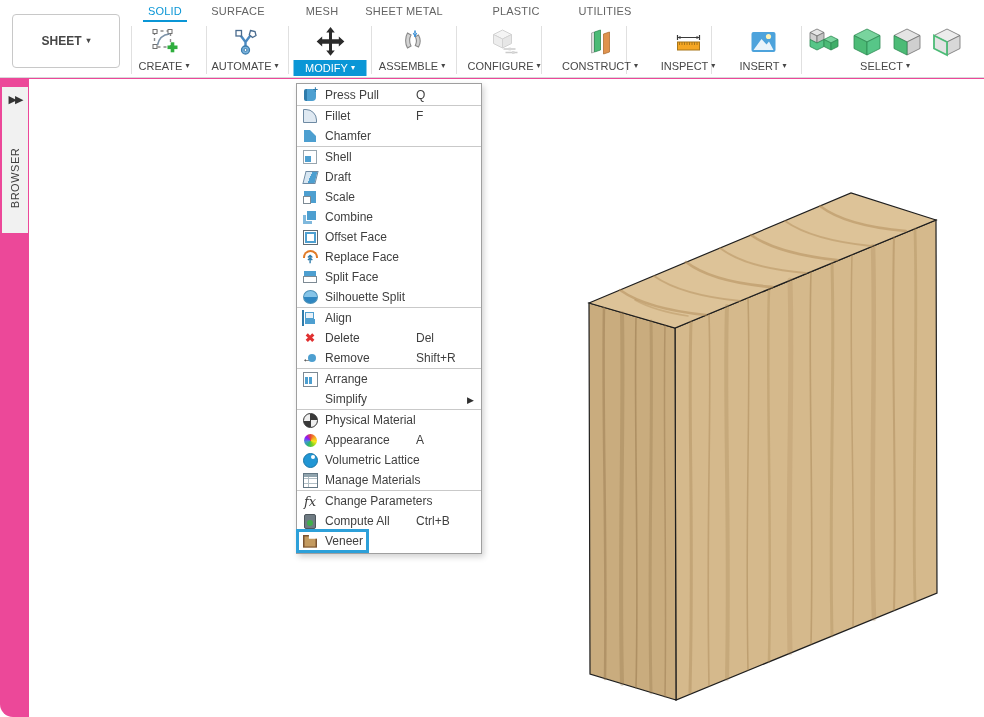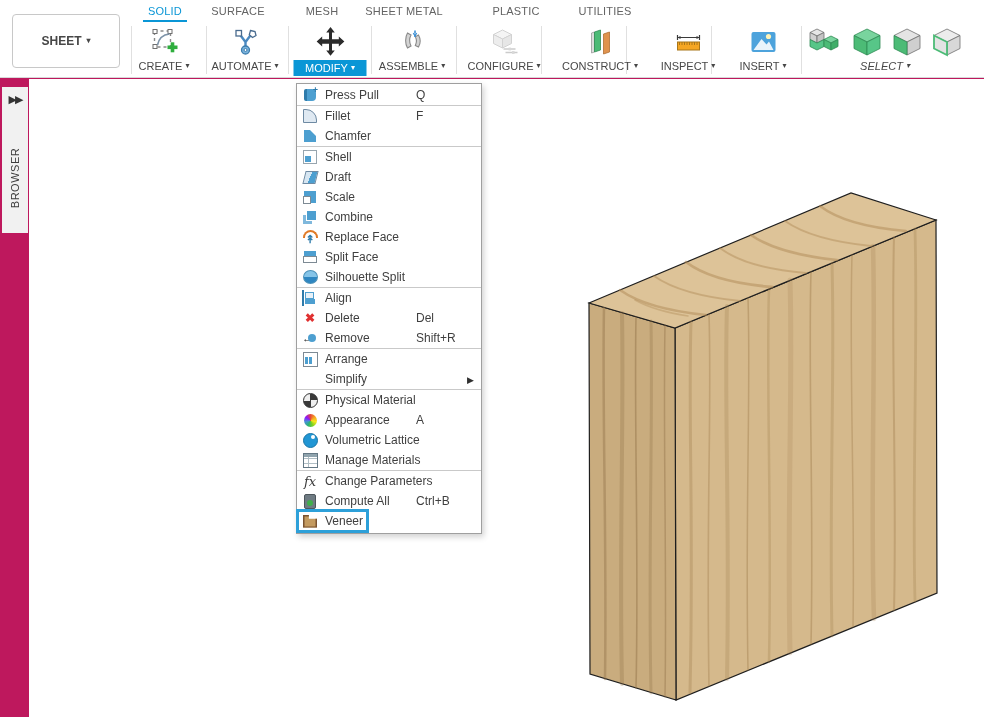--- a/index.html
+++ b/index.html
@@ -1,17 +1,17 @@
 <!DOCTYPE html>
 <html><head>
 <meta charset="utf-8">
 <style>
   * { margin:0; padding:0; box-sizing:border-box; }
   html,body { width:984px; height:717px; background:#fff; font-family:"Liberation Sans", sans-serif; overflow:hidden; }
-  #app { position:relative; width:984px; height:717px; background:#be185d; }
+  #app { position:relative; width:984px; height:717px; background:#ec4899;border-radius:13px; }
 
   
   .tabbar { position:absolute; left:0; top:0; width:984px; height:22px; background:#fff; }
   .tab { position:absolute; top:0; height:22px; transform:translateX(-50%); display:flex; align-items:center; padding:0 5px; font-size:11px; color:#636363; letter-spacing:.2px; cursor:default; }
   .tab.active { color:#0a96d6; }
   .tab.active::after { content:""; position:absolute; left:0; right:0; bottom:-2px; height:4px; background:#0a96d6; }
   .tabbar .tab:nth-of-type(1){left:165px}
   .tabbar .tab:nth-of-type(2){left:238px}
   .tabbar .tab:nth-of-type(3){left:322px}
   .tabbar .tab:nth-of-type(4){left:404px}
@@ -22,21 +22,21 @@
   .toolbar { position:absolute; left:0; top:22px; width:984px; height:56px; background:#fff; border-bottom:1px solid #d8d8d8; }
   .vsep { position:absolute; top:4px; height:48px; width:1px; background:#e0e0e0; }
   .design-btn { position:absolute; left:12px; top:-8px; width:108px; height:54px; border:1px solid #c8c8c8; border-radius:4px; background:#fff; display:flex; align-items:center; justify-content:center; gap:5px; font-size:12px; font-weight:bold; color:#474747; cursor:pointer; }
   .group { position:absolute; top:0; height:56px; width:107px; transform:translateX(-50%); display:flex; flex-direction:column; align-items:center; justify-content:flex-start; padding-top:3px; }
   .group .gicon { height:34px; display:flex; align-items:center; justify-content:center; }
   .group .glabel { margin-top:1px; font-size:11px; color:#474747; display:flex; align-items:center; gap:3px; white-space:nowrap; }
   .group.active .glabel { background:#0a96d6; color:#fff; padding:2px 12px; }
   .caret { font-size:8px; line-height:1; }
   #g-create{left:164px} #g-automate{left:245px} #g-modify{left:330px} #g-assemble{left:412px}
   #g-configure{left:504px} #g-construct{left:600px} #g-inspect{left:688px} #g-insert{left:763px}
-  #g-select{left:885px; width:180px;font-style:italic;}
+  #g-select{left:885px; width:180px;}
   #g-select .gicon { gap:8px; }
 
   
   .browser-tab { position:absolute; left:2px; top:87px; width:26px; height:146px; background:#f1f1f1; display:flex; flex-direction:column; align-items:center; }
   .browser-expand { margin-top:6px; font-size:11px; color:#333; cursor:pointer; letter-spacing:-2px; }
   .browser-label { margin-top:28px; font-size:11px; color:#3c3c3c; transform:rotate(-90deg) translateX(-38px); transform-origin:center; white-space:nowrap; letter-spacing:.5px; }
 
   
   .menu { position:absolute; left:296px; top:83px; width:186px; background:#fff; border:1px solid #9f9f9f; box-shadow:2px 3px 6px rgba(0,0,0,.18); padding:1px 0 2px 0; z-index:5; }
   .menu-row { position:relative; height:20px; display:flex; align-items:center; padding-left:5px; font-size:12px; color:#3f3f3f; cursor:pointer; }
@@ -386,20 +386,26 @@
         <span class="mshortcut"></span>
         <span class="sub-arrow"></span>
       </div>
       <div class="menu-row">
         <span class="mi i-combine"></span>
         <span class="mlabel">Combine</span>
         <span class="mshortcut"></span>
         <span class="sub-arrow"></span>
       </div>
       <div class="menu-row">
+        <span class="mi i-offsetface"></span>
+        <span class="mlabel">Offset Face</span>
+        <span class="mshortcut"></span>
+        <span class="sub-arrow"></span>
+      </div>
+      <div class="menu-row">
         <span class="mi i-replaceface"></span>
         <span class="mlabel">Replace Face</span>
         <span class="mshortcut"></span>
         <span class="sub-arrow"></span>
       </div>
       <div class="menu-row">
         <span class="mi i-splitface"></span>
         <span class="mlabel">Split Face</span>
         <span class="mshortcut"></span>
         <span class="sub-arrow"></span>

